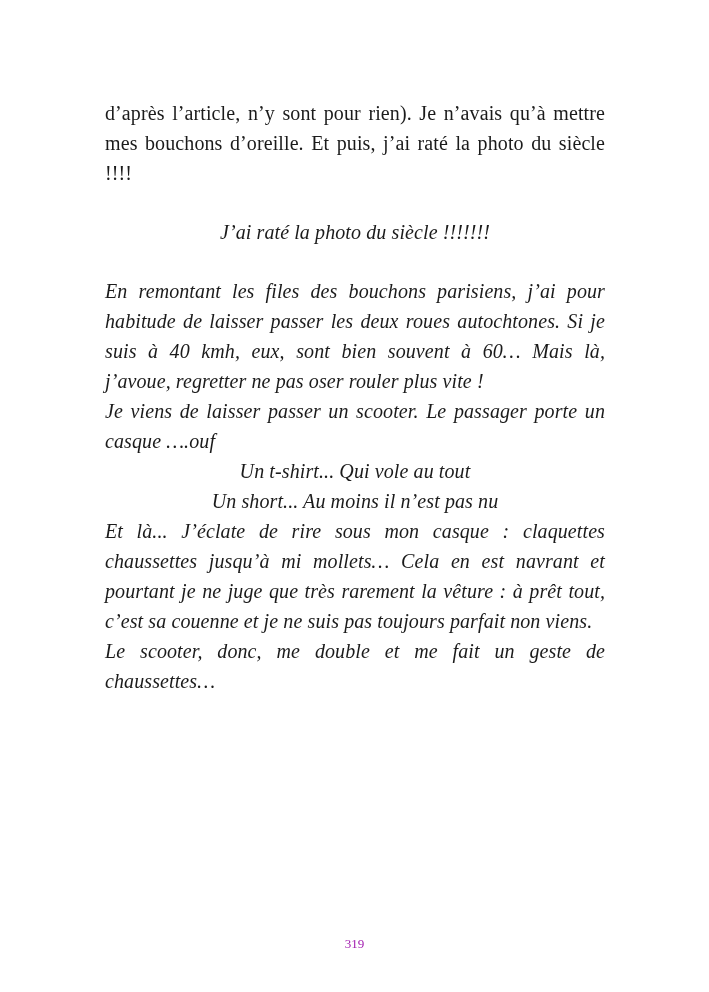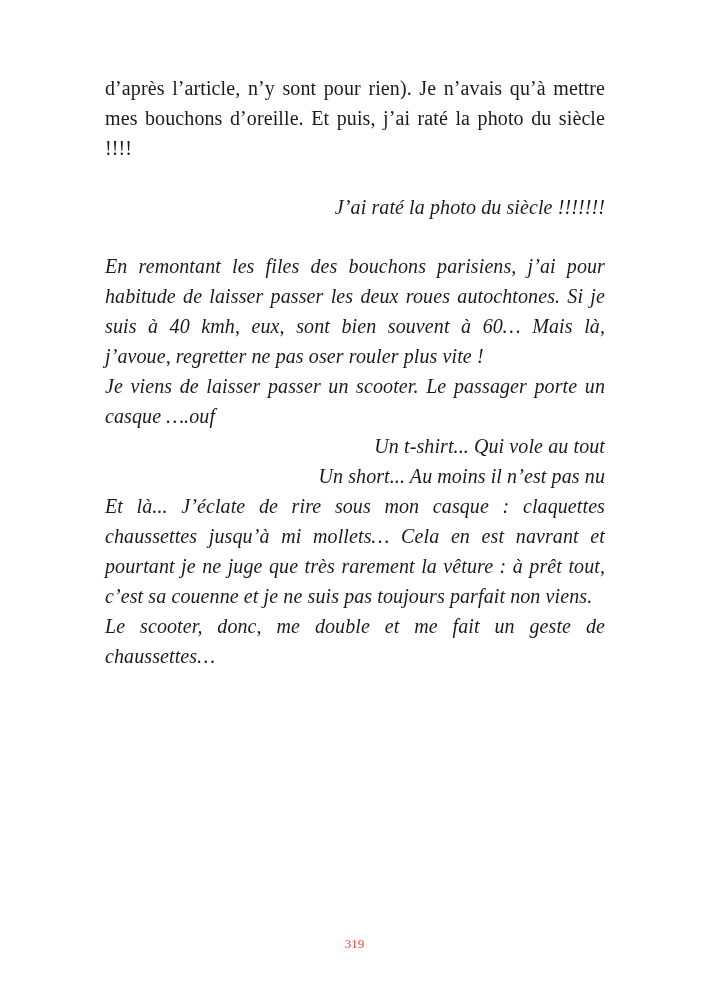--- a/index.html
+++ b/index.html
@@ -11,44 +11,44 @@
     width: 709px;
     height: 992px;
     font-family: "Liberation Serif", serif;
     color: #1b1b1b;
   }
   .page {
     position: relative;
     width: 709px;
     height: 992px;
     box-sizing: border-box;
-    padding: 73px 104px 0 105px;
+    padding: 98px 104px 0 105px;
     background: #ffffff;
     overflow: hidden;
   }
   .content p {
     margin: 0;
     font-size: 20px;
     line-height: 30px;
     letter-spacing: 0.1px;
   }
   .roman   { font-style: normal; }
   .italic  { font-style: italic; }
   .justify { text-align: justify; }
-  .left    { text-align: right; font-style: italic; }
+  .left    { text-align: center; font-style: italic; }
   .gap     { margin-bottom: 29px !important; }
   .page-number {
     position: absolute;
     bottom: 40px;
     left: 0;
     right: 0;
     text-align: center;
     font-size: 13px;
     font-style: normal;
-    color: #ef4444;
+    color: #a21caf;
     margin-top: 34px;
   }
 </style>
 </head>
 <body>
 
 <div class="page">
   <div class="content">
     <p class="roman justify gap">d’après l’article, n’y sont pour rien). Je n’avais qu’à mettre mes bouchons d’oreille. Et puis, j’ai raté la photo du siècle !!!!</p>
     <p class="italic left gap">J’ai raté la photo du siècle !!!!!!!</p>

